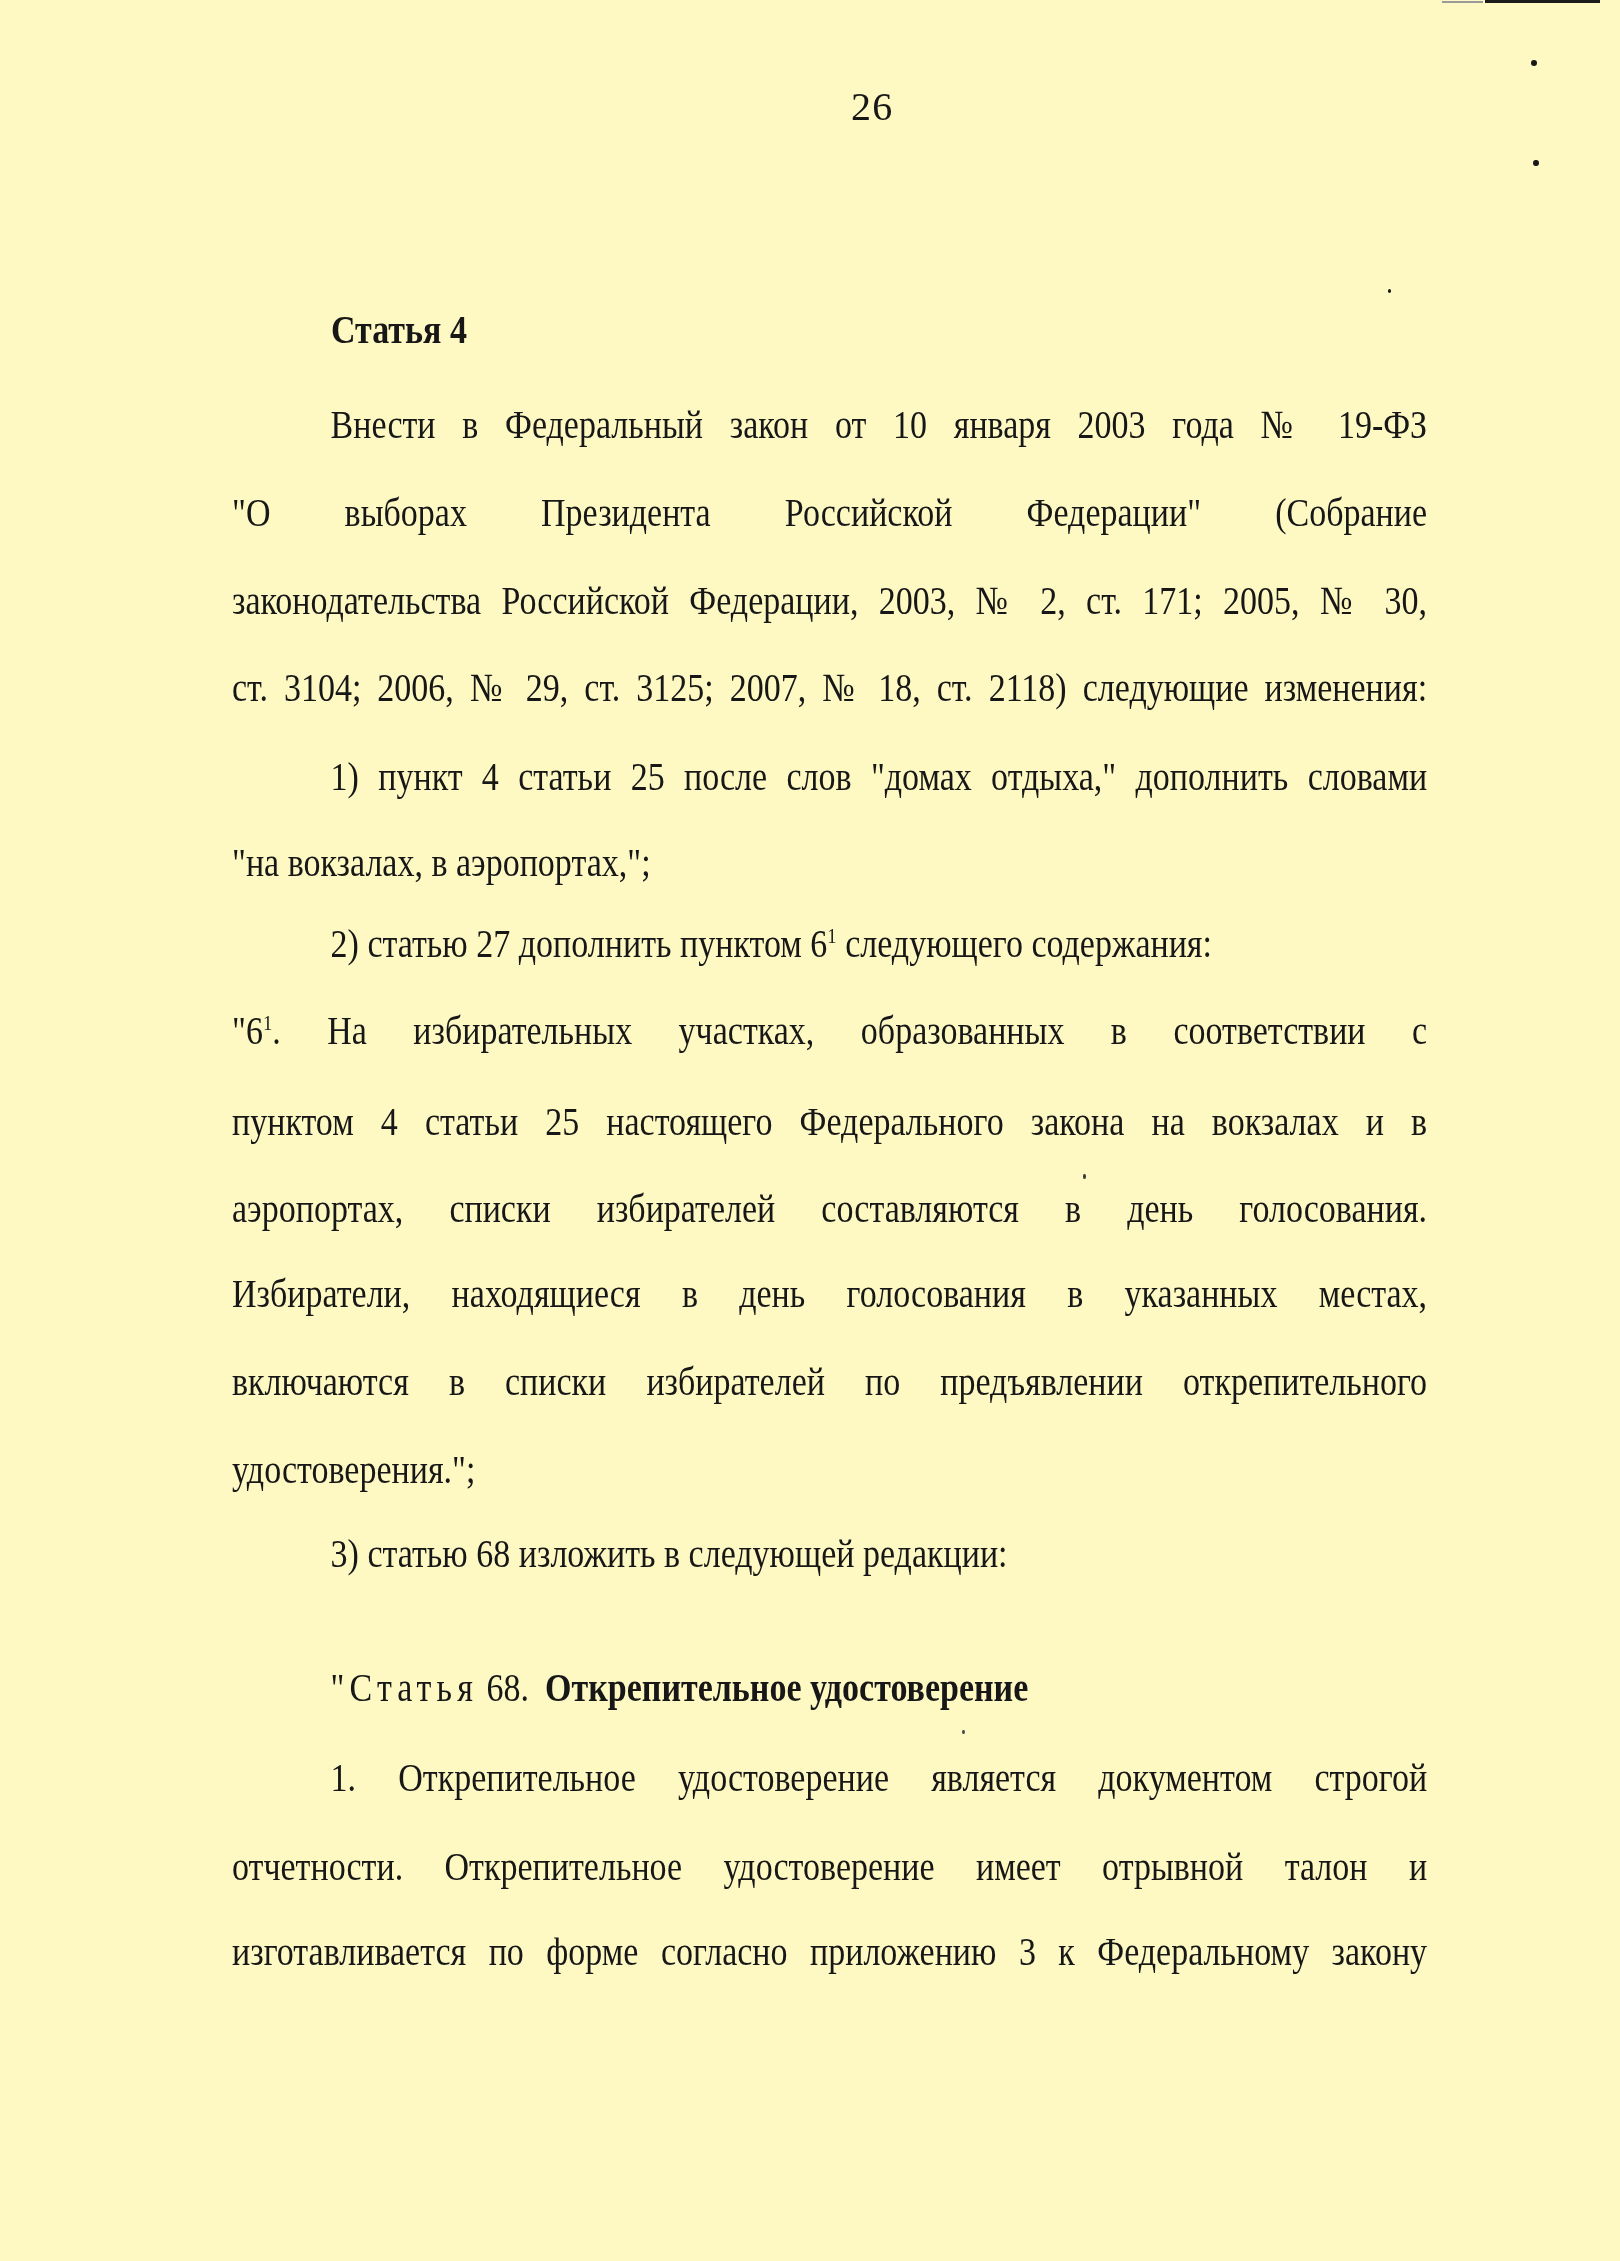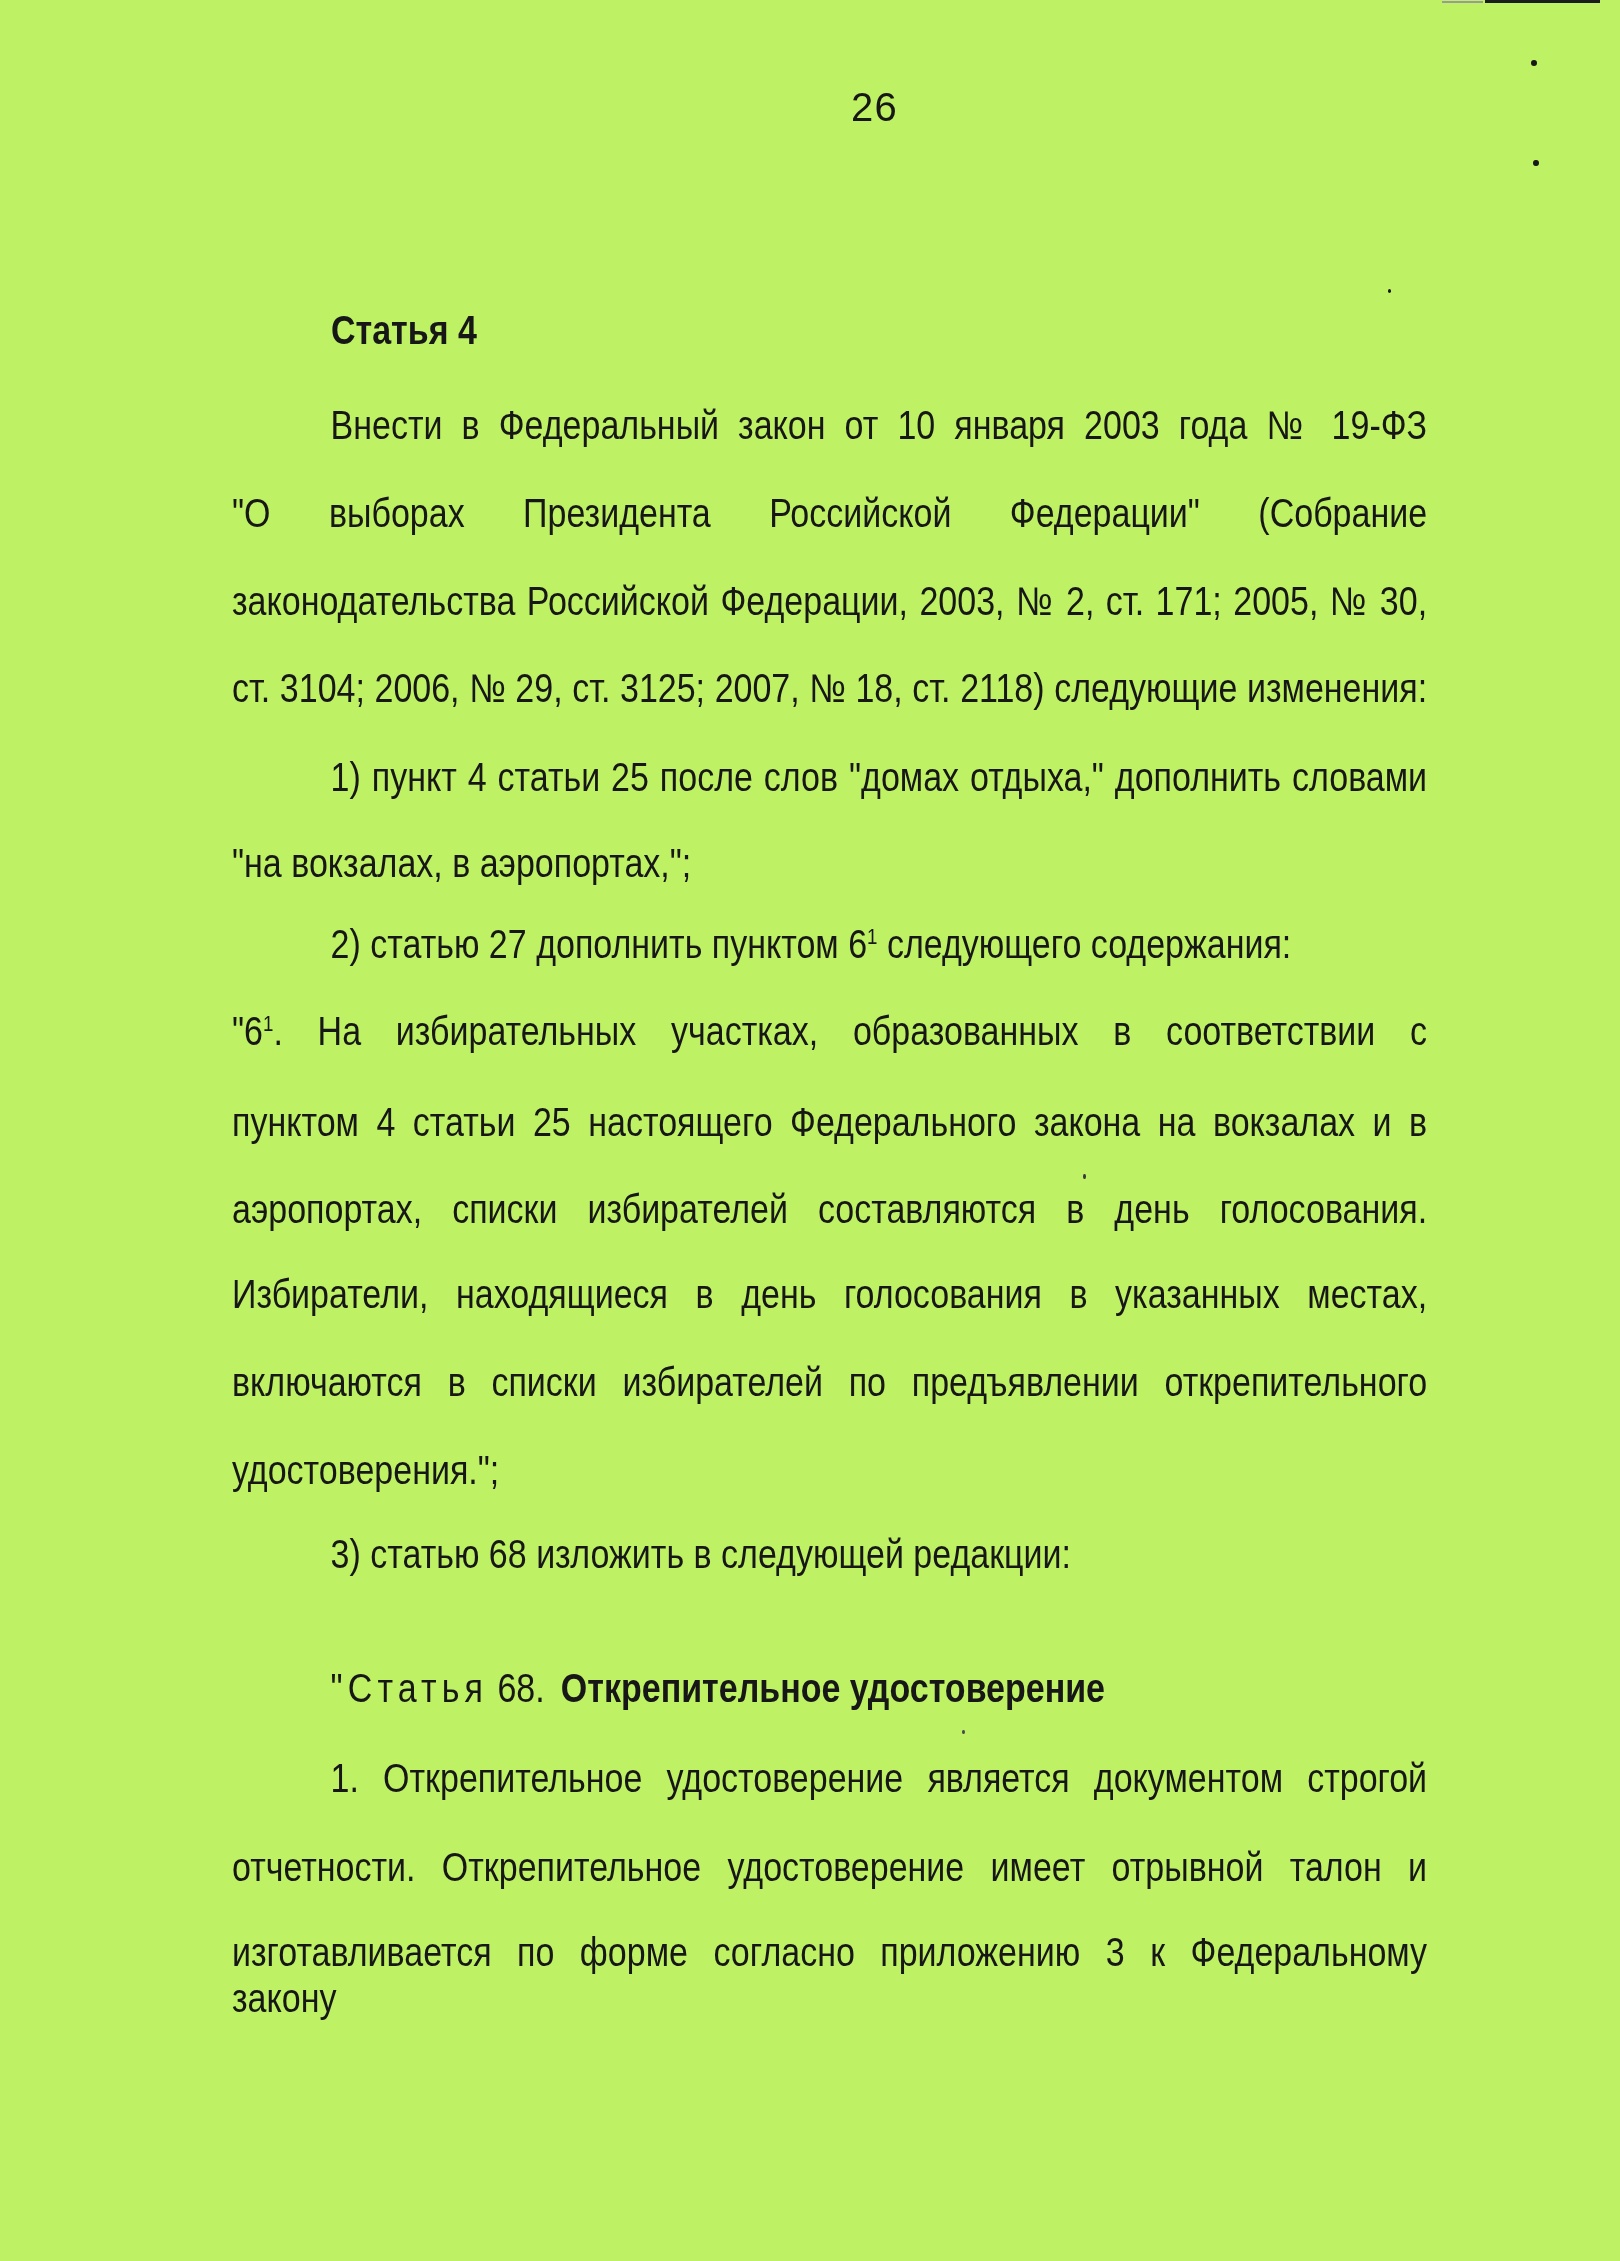--- a/index.html
+++ b/index.html
@@ -1,21 +1,21 @@
 <!DOCTYPE html>
 <html lang="ru" style="font-size:10.2px"><head>
 <meta charset="utf-8">
 <style>
   html,body{margin:0;padding:0;background:#e8e8e8;}
   .page{
     position:relative;
     width:1620px;height:2261px;
-    background:#bef264;
+    background:#fef9c3;
     overflow:hidden;
-    font-family:Liberation Sans, sans-serif;
+    font-family:Liberation Serif, serif;
     color:#171717;
   }
   .pagenum{
     position:absolute;
     top:87px;left:851px;
     font-size:40px;line-height:1;
     letter-spacing:1.3px;
   }
   .line{
     position:absolute;

